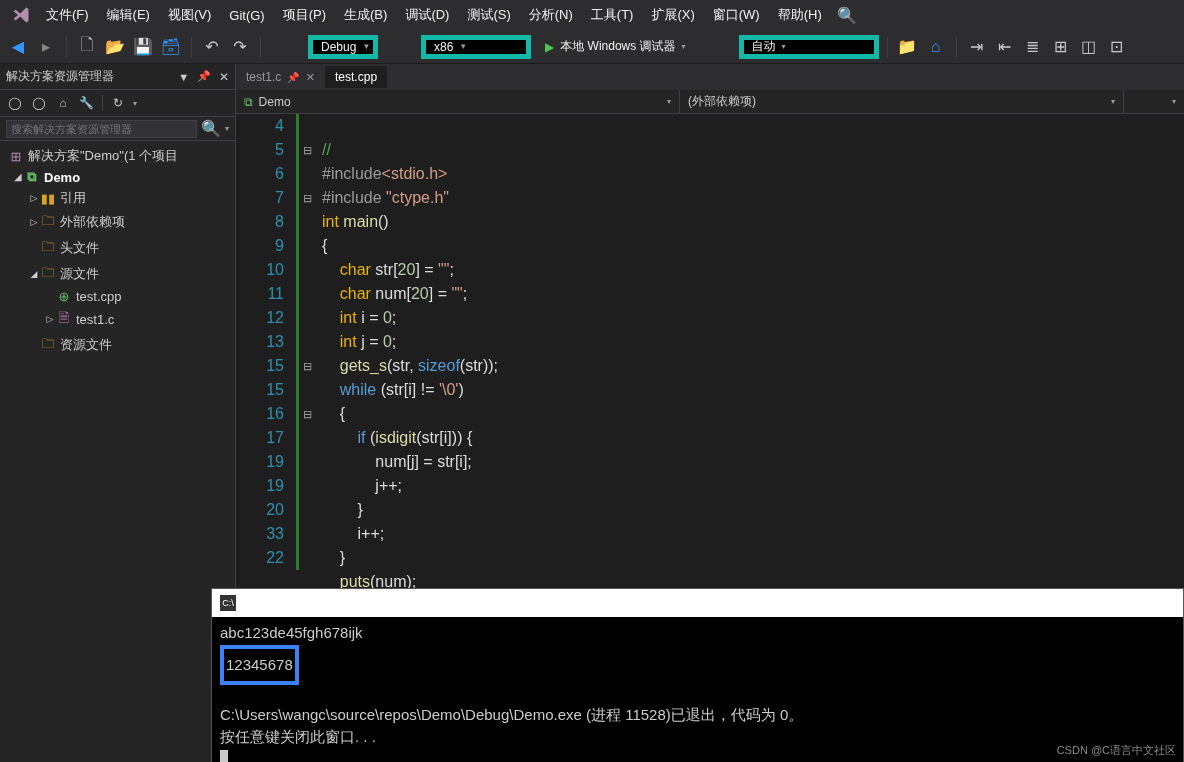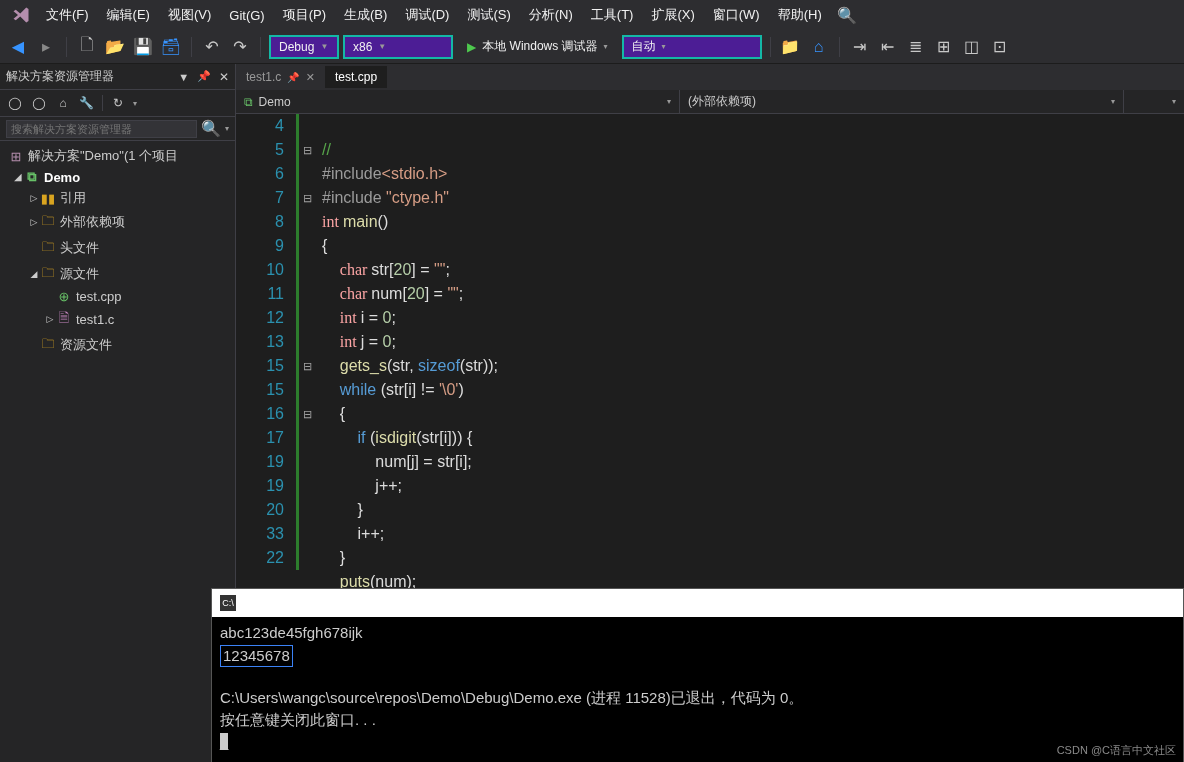--- a/index.html
+++ b/index.html
@@ -7,21 +7,21 @@
 
 .menubar { display: flex; align-items: center; height: 30px; background: #2d2d30; padding: 0 6px; gap: 2px; }
 .menubar .logo { width: 30px; display:flex; align-items:center; justify-content:center; }
 .menubar .mitem { padding: 4px 8px; font-size: 13px; cursor: pointer; color: #f1f1f1; }
 .menubar .search-box { margin-left: auto; width: 220px; height: 22px; background: #333337; border: 1px solid #3f3f46; display:flex; align-items:center; padding: 0 6px; color: #999; font-size: 12px; }
 .menubar .search-icon { margin-left: 6px; color: #999; }
 
 .toolbar { display: flex; align-items: center; height: 34px; background: #2d2d30; border-bottom: 1px solid #1c1c1c; padding: 0 6px; gap: 4px; }
 .tb-btn { width: 24px; height: 24px; display:flex; align-items:center; justify-content:center; color: #c8c8c8; cursor:pointer; }
 .tb-sep { width: 1px; height: 20px; background: #3f3f46; margin: 0 4px; }
-.tb-combo { height: 24px; background: #4c1d95; border: 2px solid #14b8a6; color: #f1f1f1; padding: 0 8px; font-size: 12px; display:flex; align-items:center; gap:6px; cursor:pointer; }
+.tb-combo { height: 24px; background: #000000; border: 5px solid #14b8a6; color: #f1f1f1; padding: 0 8px; font-size: 12px; display:flex; align-items:center; gap:6px; cursor:pointer;margin-left:39px; }
 .tb-combo .arrow { font-size: 8px; color: #999; }
 .run-btn { display:flex; align-items:center; gap:6px; padding: 0 10px; height:24px; cursor:pointer; color:#f1f1f1; font-size:12px; }
 .run-btn .play { color: #4ec94e; }
 
 .main { display: flex; height: calc(100% - 64px); }
 
 .sidebar { width: 236px; background: #252526; border-right: 1px solid #3f3f46; display:flex; flex-direction:column; }
 .sb-header { display:flex; align-items:center; padding: 4px 6px; font-size: 12px; color: #ccc; border-bottom: 1px solid #3f3f46; }
 .sb-header .title { flex:1; }
 .sb-header .pin { font-size:11px; margin:0 4px; }
@@ -57,29 +57,29 @@
 .fold-col .fold { height:24px; display:flex; align-items:center; justify-content:center; color:#a0a0a0; font-size:11px; border-left:3px solid transparent; }
 .fold-col .fold.green { border-left-color:#2d7d2d; }
 .code { flex:1; font-family:Consolas,monospace; font-size:16px; line-height:24px; white-space:pre; padding-left:6px; overflow:auto; }
 .c-comment { color:#57a64a; }
 .c-keyword { color:#569cd6; }
 .c-pre { color:#9b9b9b; }
 .c-string { color:#d69d85; }
 .c-num { color:#b5cea8; }
 .c-ident { color:#dcdcdc; }
 .c-func { color:#dcdcaa; }
-.c-type { color:#fca5a5;font-family:Liberation Serif, serif; }
+.c-type { color:#eab308; }
 .c-hdr { color:#d69d85; }
 .c-op { color:#dcdcdc; }
 
 .console-window { position:absolute; left:211px; top:588px; width:973px; background:#000; border:1px solid #555; }
 .console-title { background:#fff; color:#000; display:flex; align-items:center; height:28px; padding:0 8px; font-size:13px; gap:6px; }
 .console-title .cico { width:16px; height:16px; background:#333; color:#fff; font-size:9px; display:flex; align-items:center; justify-content:center; }
 .console-body { background:#000; color:#ccc; font-family:Consolas,"Courier New",monospace; font-size:15px; padding:6px 8px 20px 8px; line-height:20px; white-space:pre; min-height:130px; }
-.red-box { border:1px solid #3b82f6; display:inline-block; padding:0 2px; }
+.red-box { border:4px solid #3b82f6; display:inline-block; padding:6px 2px; }
 
 .watermark { position:absolute; right:8px; bottom:4px; font-size:11px; color:#8a8a8a; }
 </style>
 </head>
 <body>
 
 <div class="menubar">
   <div class="logo">
     <svg width="18" height="18" viewBox="0 0 24 24">
         <path fill="#b48ead" d="M2 17l6-5-6-5 3-2 6 5 8-8 3 2v16l-3 2-8-8-6 5z"></path>

